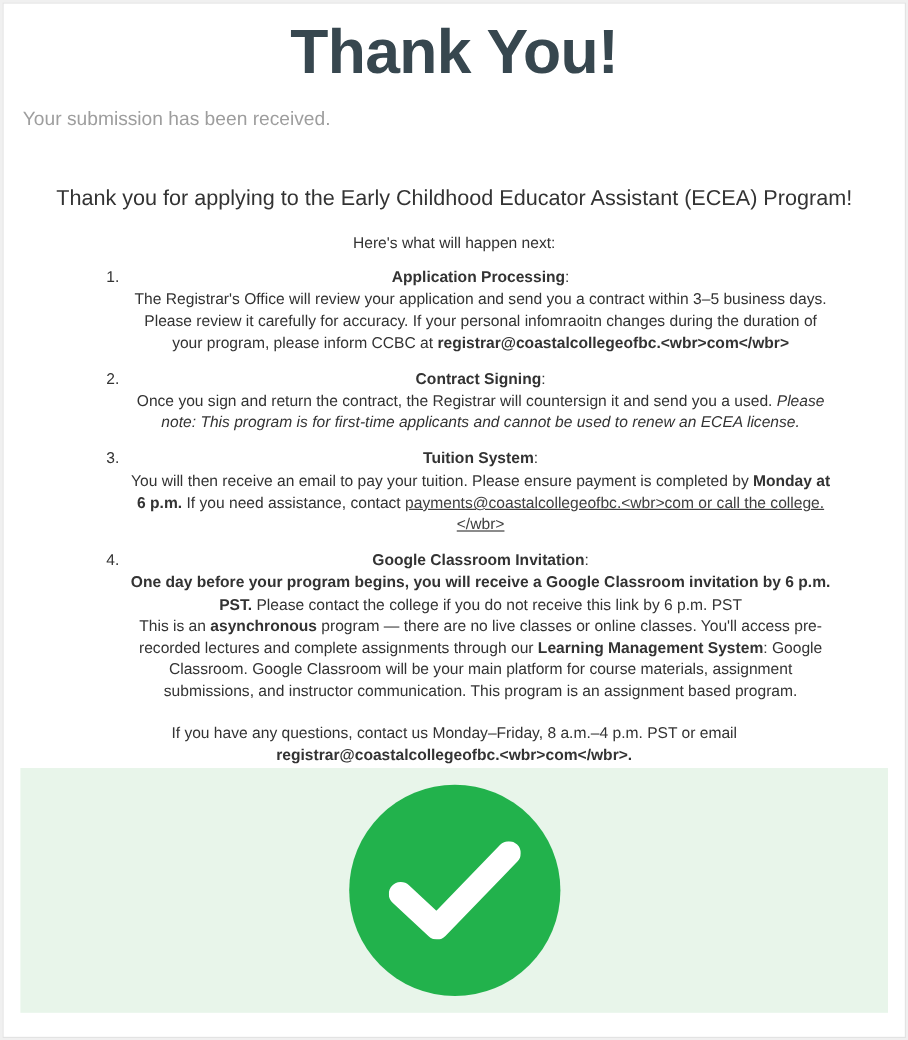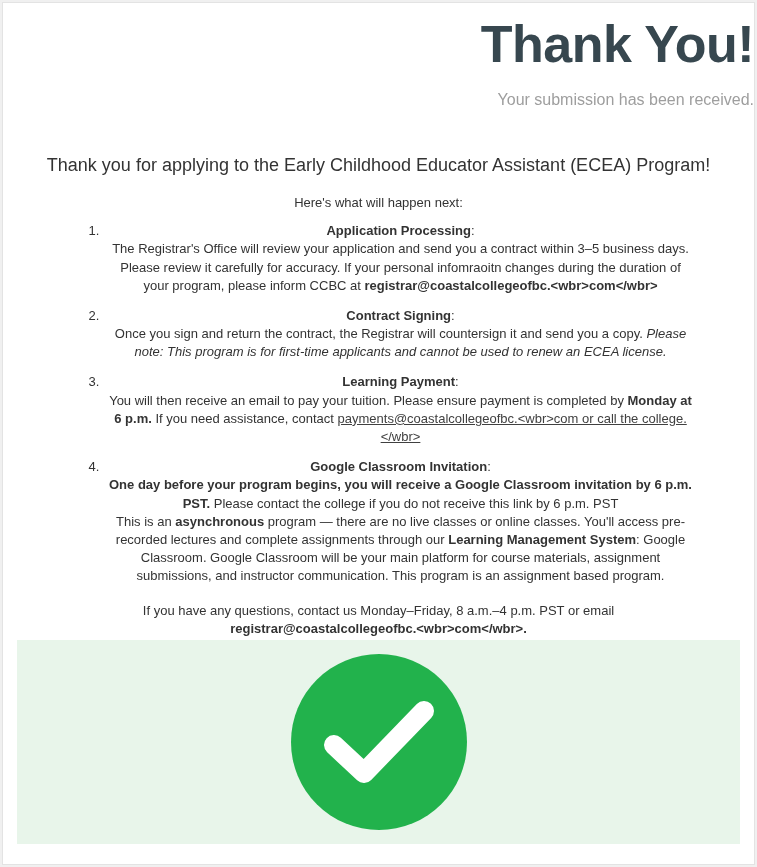--- a/index.html
+++ b/index.html
@@ -18,33 +18,33 @@
     position: relative;
     width: 753px;
     height: 863px;
     margin: 2px auto 0 auto;
     background: #ffffff;
     border: 1px solid #e3e3e3;
     box-sizing: border-box;
     overflow: hidden;
   }
   .headline {
-    text-align: right;
+    text-align: center;
     font-size: 52px;
     font-weight: bold;
     color: #37474f;
     letter-spacing: -0.5px;
     margin: 12px 0 0 0;
     line-height: 1.15;
   }
   .subhead {
-    text-align: right;
+    text-align: left;
     font-size: 16px;
     color: #9e9e9e;
-    margin: 16px 0 0 0;
+    margin: 16px 0 0 16px;
     font-weight: normal;
   }
   .body-wrap {
     margin: 44px 18px 0 18px;
     font-size: 13px;
     line-height: 1.4;
   }
   .intro {
     text-align: center;
     margin: 0 0 2px 0;
@@ -145,27 +145,27 @@
       <li>
         <span class="step-body">
           <span class="step-title">Application Processing</span><span>:</span><br>
           <span>The Registrar's Office will review your application and send you a contract within 3–5 business days. Please review it carefully for accuracy. If your personal infomraoitn changes during the duration of your program, please inform CCBC at </span><span class="bold">registrar@coastalcollegeofbc.&lt;wbr&gt;com&lt;/wbr&gt;</span>
         </span>
       </li>
 
       <li>
         <span class="step-body">
           <span class="step-title">Contract Signing</span><span>:</span><br>
-          <span>Once you sign and return the contract, the Registrar will countersign it and send you a copy. </span><span class="ital">Please note: This program is for first-time applicants and cannot be used to renew an ECEA license.</span>
+          <span>Once you sign and return the contract, the Registrar will countersign it and send you a used. </span><span class="ital">Please note: This program is for first-time applicants and cannot be used to renew an ECEA license.</span>
         </span>
       </li>
 
       <li>
         <span class="step-body">
-          <span class="step-title">Learning Payment</span><span>:</span><br>
+          <span class="step-title">Tuition System</span><span>:</span><br>
           <span>You will then receive an email to pay your tuition. Please ensure payment is completed by </span><span class="bold">Monday at 6 p.m.</span><span> If you need assistance, contact </span><a class="inline-link" href="#">payments@coastalcollegeofbc.&lt;wbr&gt;com or call the college. &lt;/wbr&gt;</a>
         </span>
       </li>
 
       <li>
         <span class="step-body">
           <span class="step-title">Google Classroom Invitation</span><span>:</span><br>
           <span class="bold">One day before your program begins,  you will receive a Google Classroom invitation by 6 p.m. PST.</span><span> Please contact the college if you do not receive this link by 6 p.m. PST</span><br>
           <span>This is an </span><span class="bold">asynchronous</span><span> program — there are no live classes or online classes. You'll access pre-recorded lectures and complete assignments through our </span><span class="bold">Learning Management System</span><span>: Google Classroom. Google Classroom will be your main platform for course materials, assignment submissions, and instructor communication. This program is an assignment based program.</span>
         </span>

